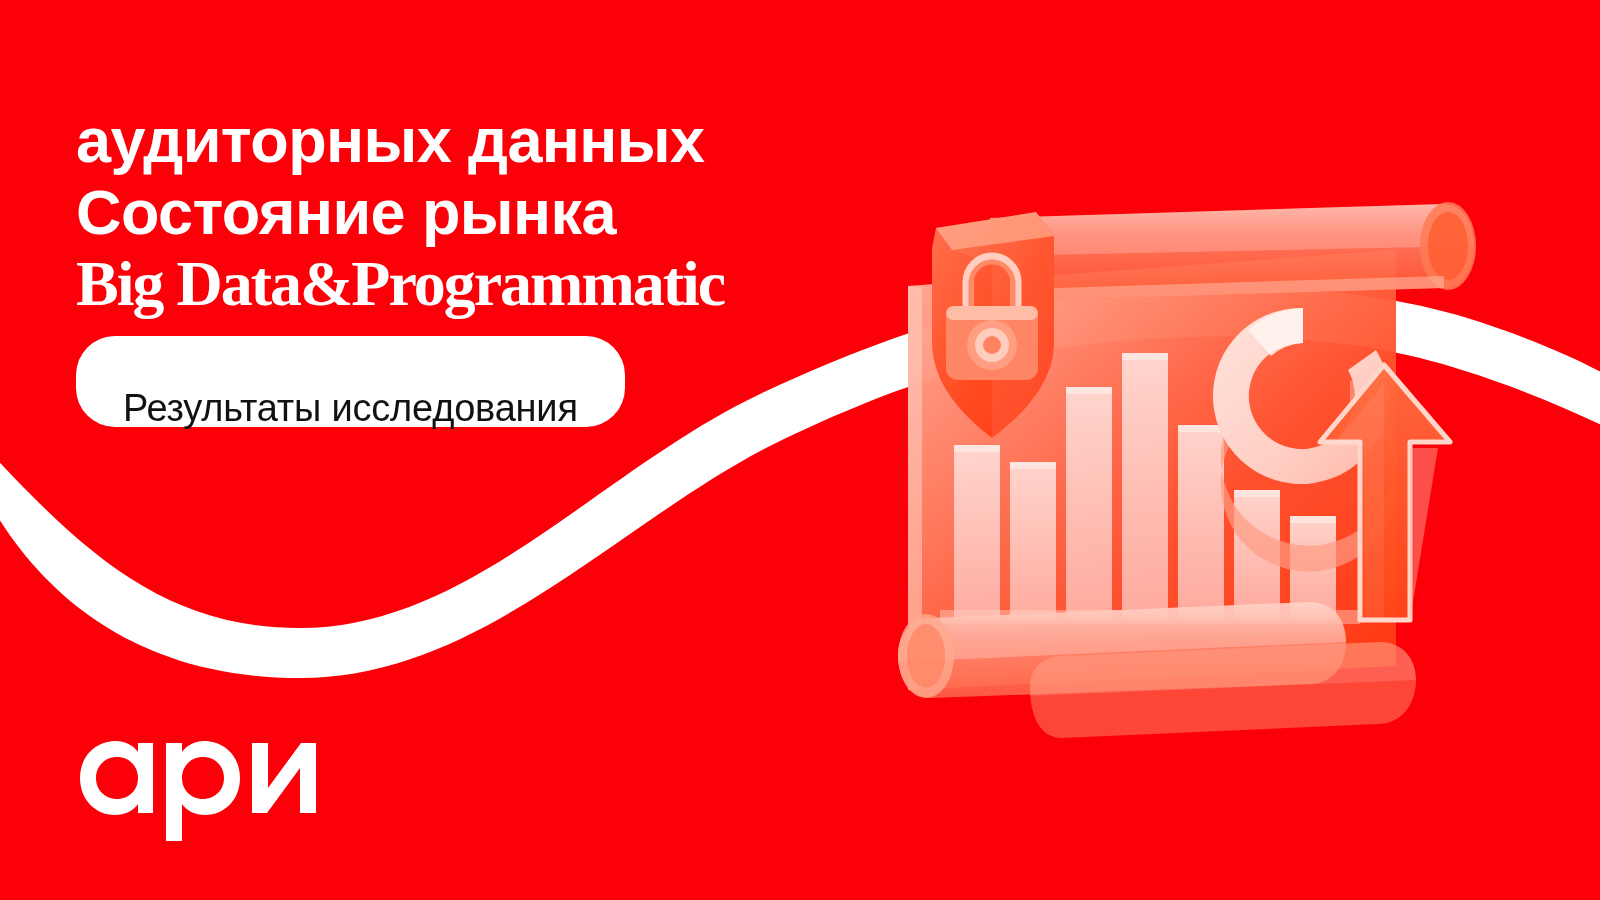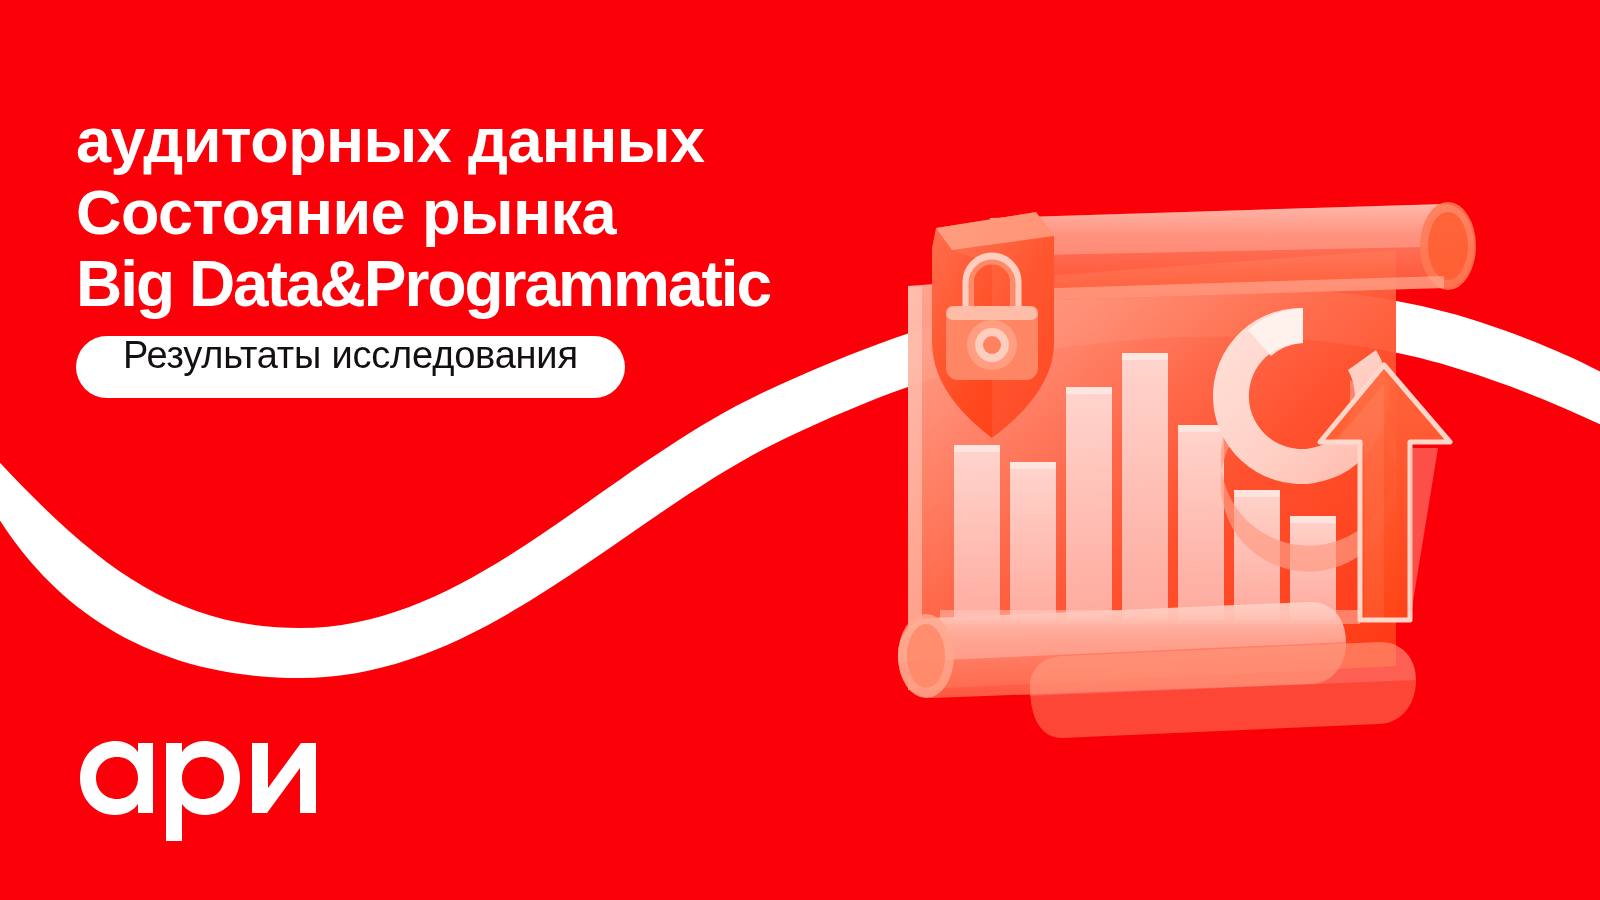--- a/index.html
+++ b/index.html
@@ -39,31 +39,32 @@
     font-weight: 700;
     font-size: 63px;
     line-height: 72px;
     letter-spacing: -0.6px;
     white-space: nowrap;
   }
   .headline .line { display: block; }
   .headline .line.latin {
     letter-spacing: -2.0px;
     font-size: 64px;
+    font-family: Liberation Serif, serif;
   }
 
   
   .pill {
     position: absolute;
     left: 76px;
     top: 336px;
-    height: 62px;
+    height: 91px;
     padding: 0 47px;
     display: inline-flex;
-    align-items: flex-start;
+    align-items: flex-end;
     background: #ffffff;
     border-radius: 39px;
     box-sizing: border-box;
   }
   .pill-label {
     color: #13100f;
     font-size: 38px;
     font-weight: 400;
     line-height: 1;
     letter-spacing: -0.2px;

